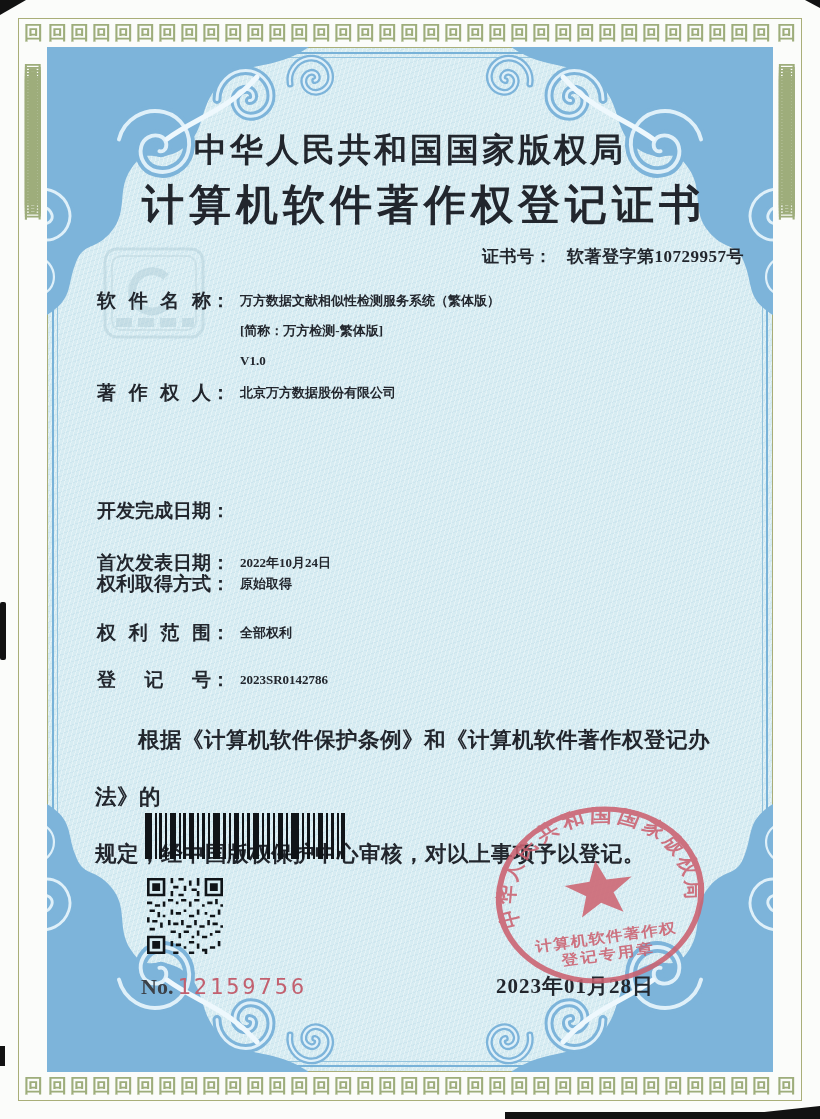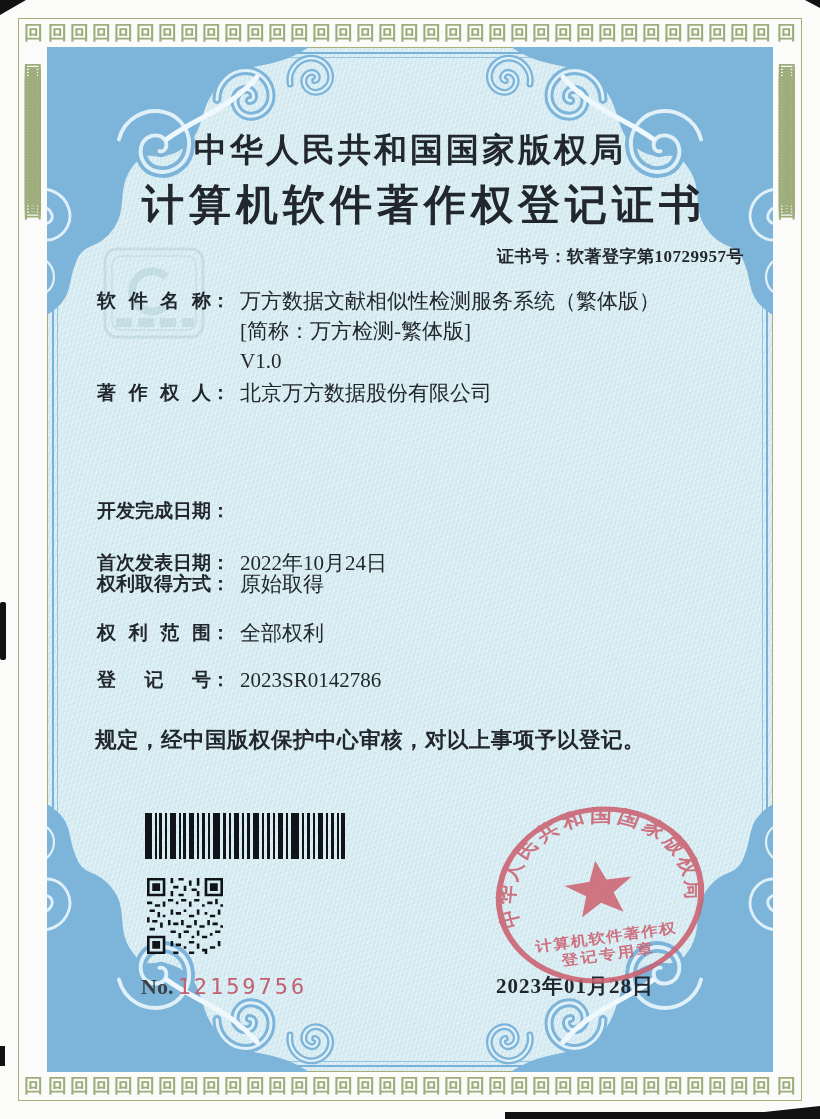--- a/index.html
+++ b/index.html
@@ -47,27 +47,27 @@
   
   .watermark { position:absolute; left:100px; top:246px; opacity:.40; }
 
   
   .abs { position:absolute; }
   .t1 { left:0; right:0; top:128px; text-align:center; font-size:33px;
         font-weight:bold; letter-spacing:3px; }
   .t2 { left:0; right:0; top:177px; text-align:center; font-size:42px;
         font-weight:bold; letter-spacing:5px;padding-left:28px; }
   .certno { top:245px; right:76px; font-size:17px; font-weight:bold; letter-spacing:.5px; }
-  .certno .v { margin-left:0; }
+  .certno .v { margin-left:15px; }
 
   .row { left:97px; width:660px; }
   .flabel { font-size:19px; font-weight:bold; white-space:nowrap; }
   .lt { display:inline-block; width:114px; text-align:justify; text-align-last:justify; }
-  .fvalue { position:absolute; left:143px; top:-2px; font-size:21px;
-            font-weight:normal; line-height:30px; white-space:nowrap; }
+  .fvalue { position:absolute; left:143px; top:-2px; font-size:13px;
+            font-weight:bold; line-height:30px; white-space:nowrap; }
   .r1 { top:288px; } .r2 { top:380px; } .r3 { top:498px; } .r4 { top:550px; }
   .r5 { top:571px; } .r6 { top:620px; } .r7 { top:667px; }
 
   .statement { left:95px; width:656px; top:712px; font-size:21.5px;
                font-weight:bold; line-height:57px; letter-spacing:.5px; }
   .statement .ln1 { text-indent:2em; }
 
   .barcode { left:145px; top:812px; }
   .qrcode  { left:147px; top:878px; }
   .serial  { left:141px; top:974px; font-size:22px; }
@@ -221,20 +221,21 @@
       </div>
   </div>
   <div class="abs row r7">
     <span class="flabel"><span class="lt">登记号</span><span>：</span></span>
     <div class="fvalue">
         <div>2023SR0142786</div>
       </div>
   </div>
 
   <div class="abs statement">
+    <div class="ln1">根据《计算机软件保护条例》和《计算机软件著作权登记办法》的</div>
     <div class="ln2">规定，经中国版权保护中心审核，对以上事项予以登记。</div>
   </div>
 
   <div class="abs barcode">
     <svg width="200" height="48" viewBox="0 0 200 46">
       <path fill="#101418" d="M0 0h7v46H7z M0 0h7v46h-7z M10 0h2v46h-2z M14 0h3v46h-3z M20 0h2v46h-2z M25 0h6v46h-6z M34 0h2v46h-2z M38 0h3v46h-3z M44 0h5v46h-5z M52 0h2v46h-2z M57 0h3v46h-3z M63 0h2v46h-2z M68 0h7v46h-7z M78 0h3v46h-3z M84 0h2v46h-2z M89 0h5v46h-5z M97 0h2v46h-2z M102 0h3v46h-3z M108 0h6v46h-6z M117 0h2v46h-2z M122 0h3v46h-3z M128 0h2v46h-2z M133 0h5v46h-5z M141 0h2v46h-2z M146 0h8v46h-8z M157 0h2v46h-2z M162 0h3v46h-3z M168 0h2v46h-2z M173 0h5v46h-5z M181 0h2v46h-2z M186 0h3v46h-3z M192 0h2v46h-2z M196 0h4v46h-4z"></path>
     </svg>
   </div>
 
   <div class="abs qrcode">

